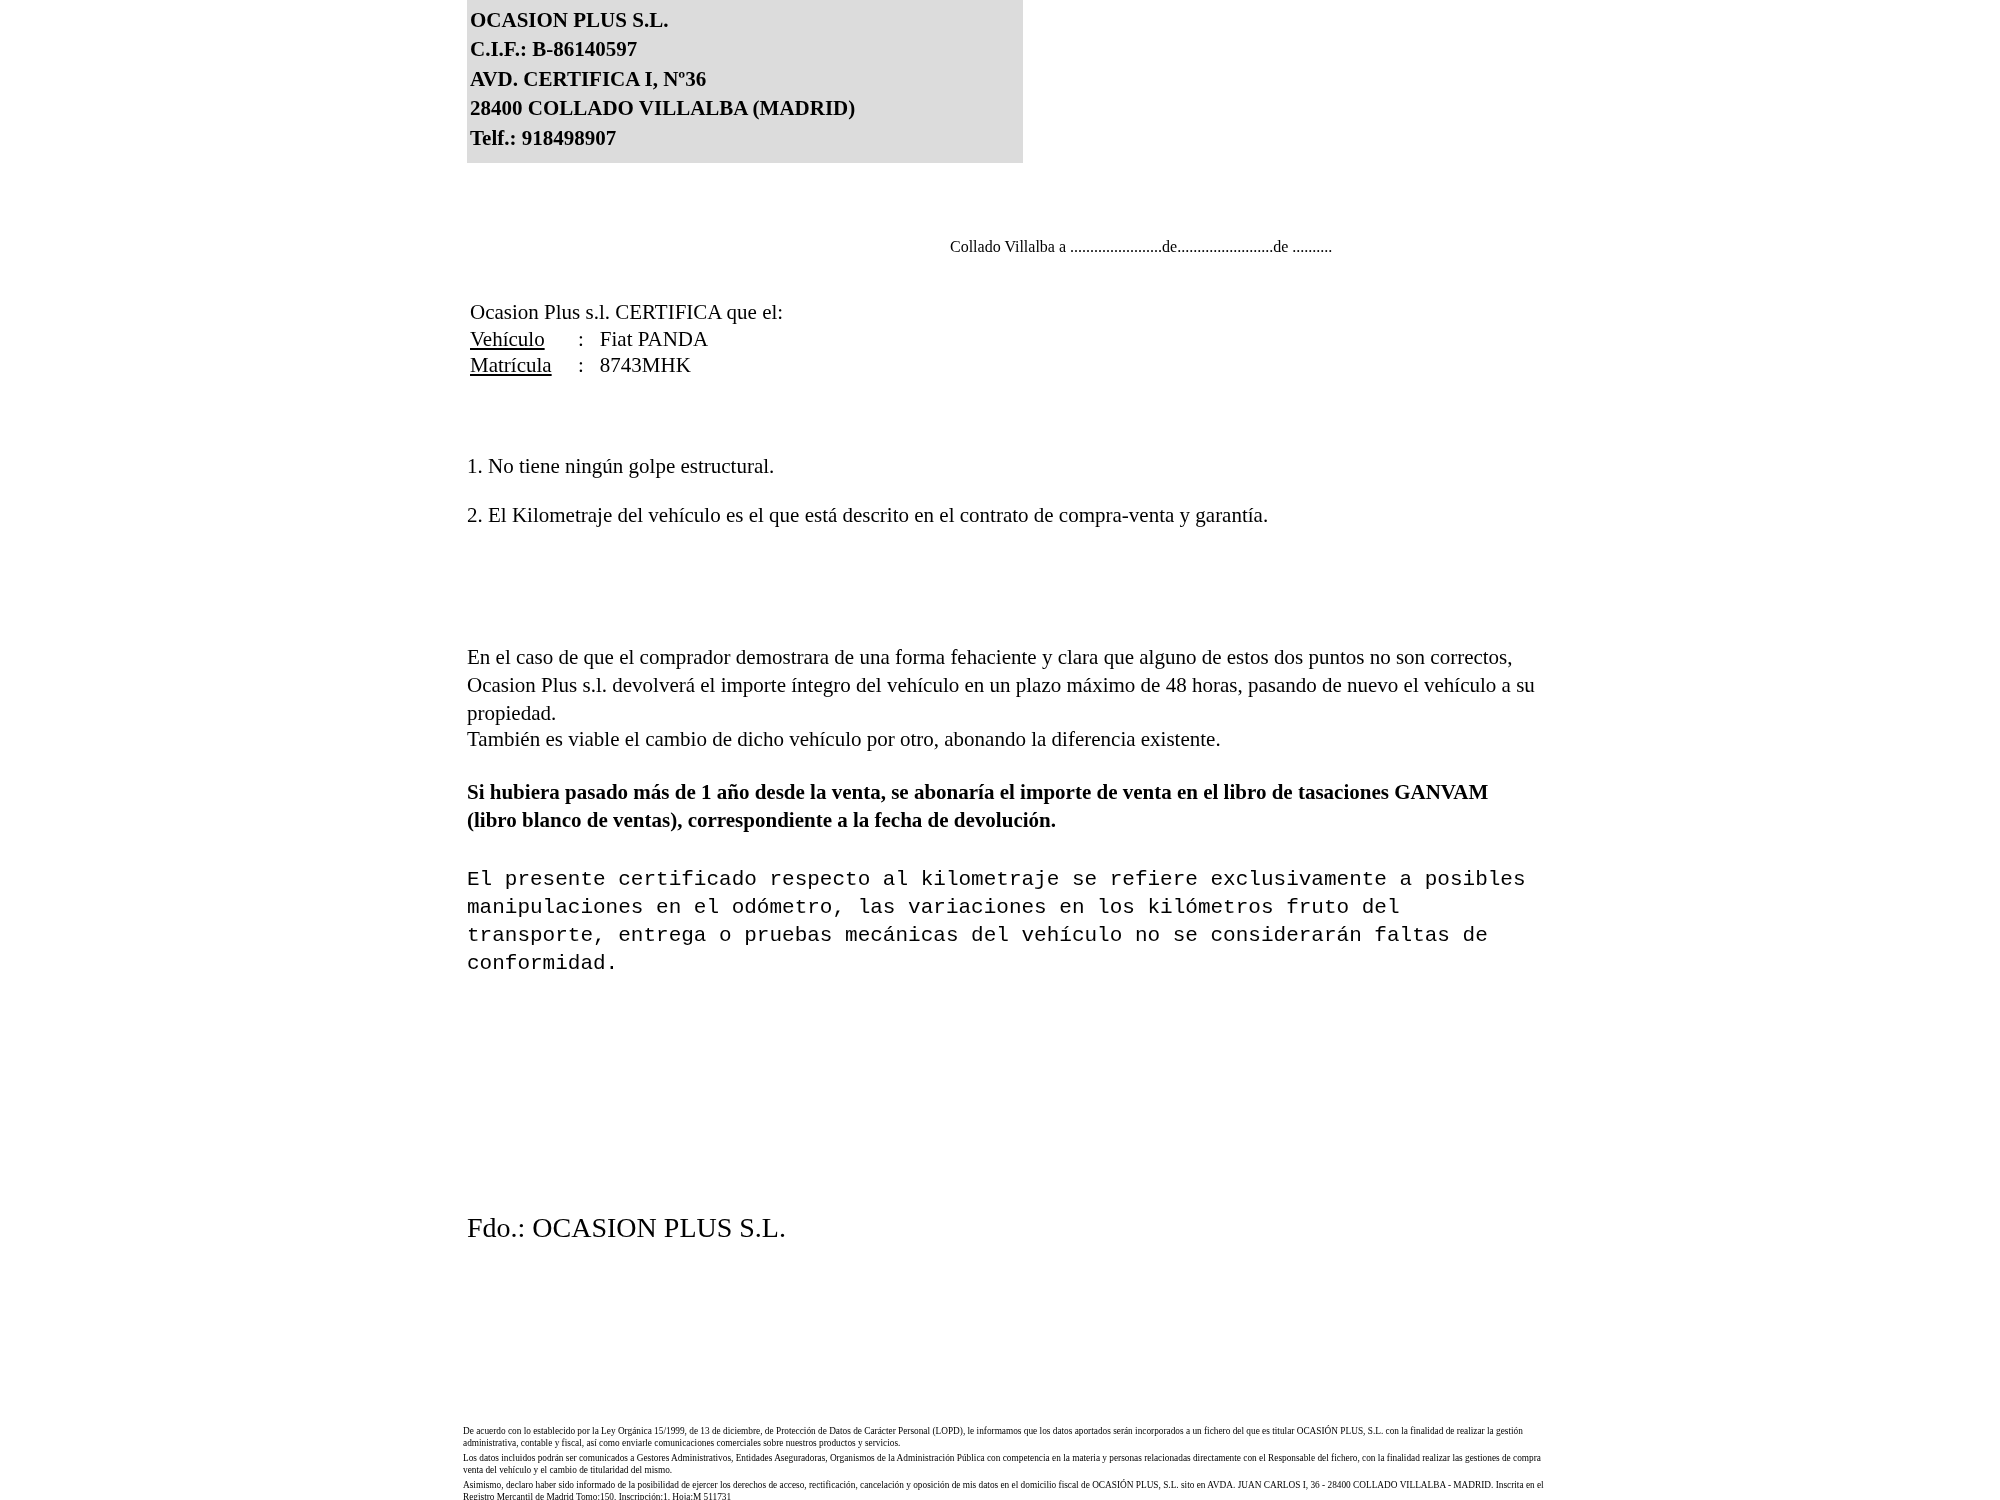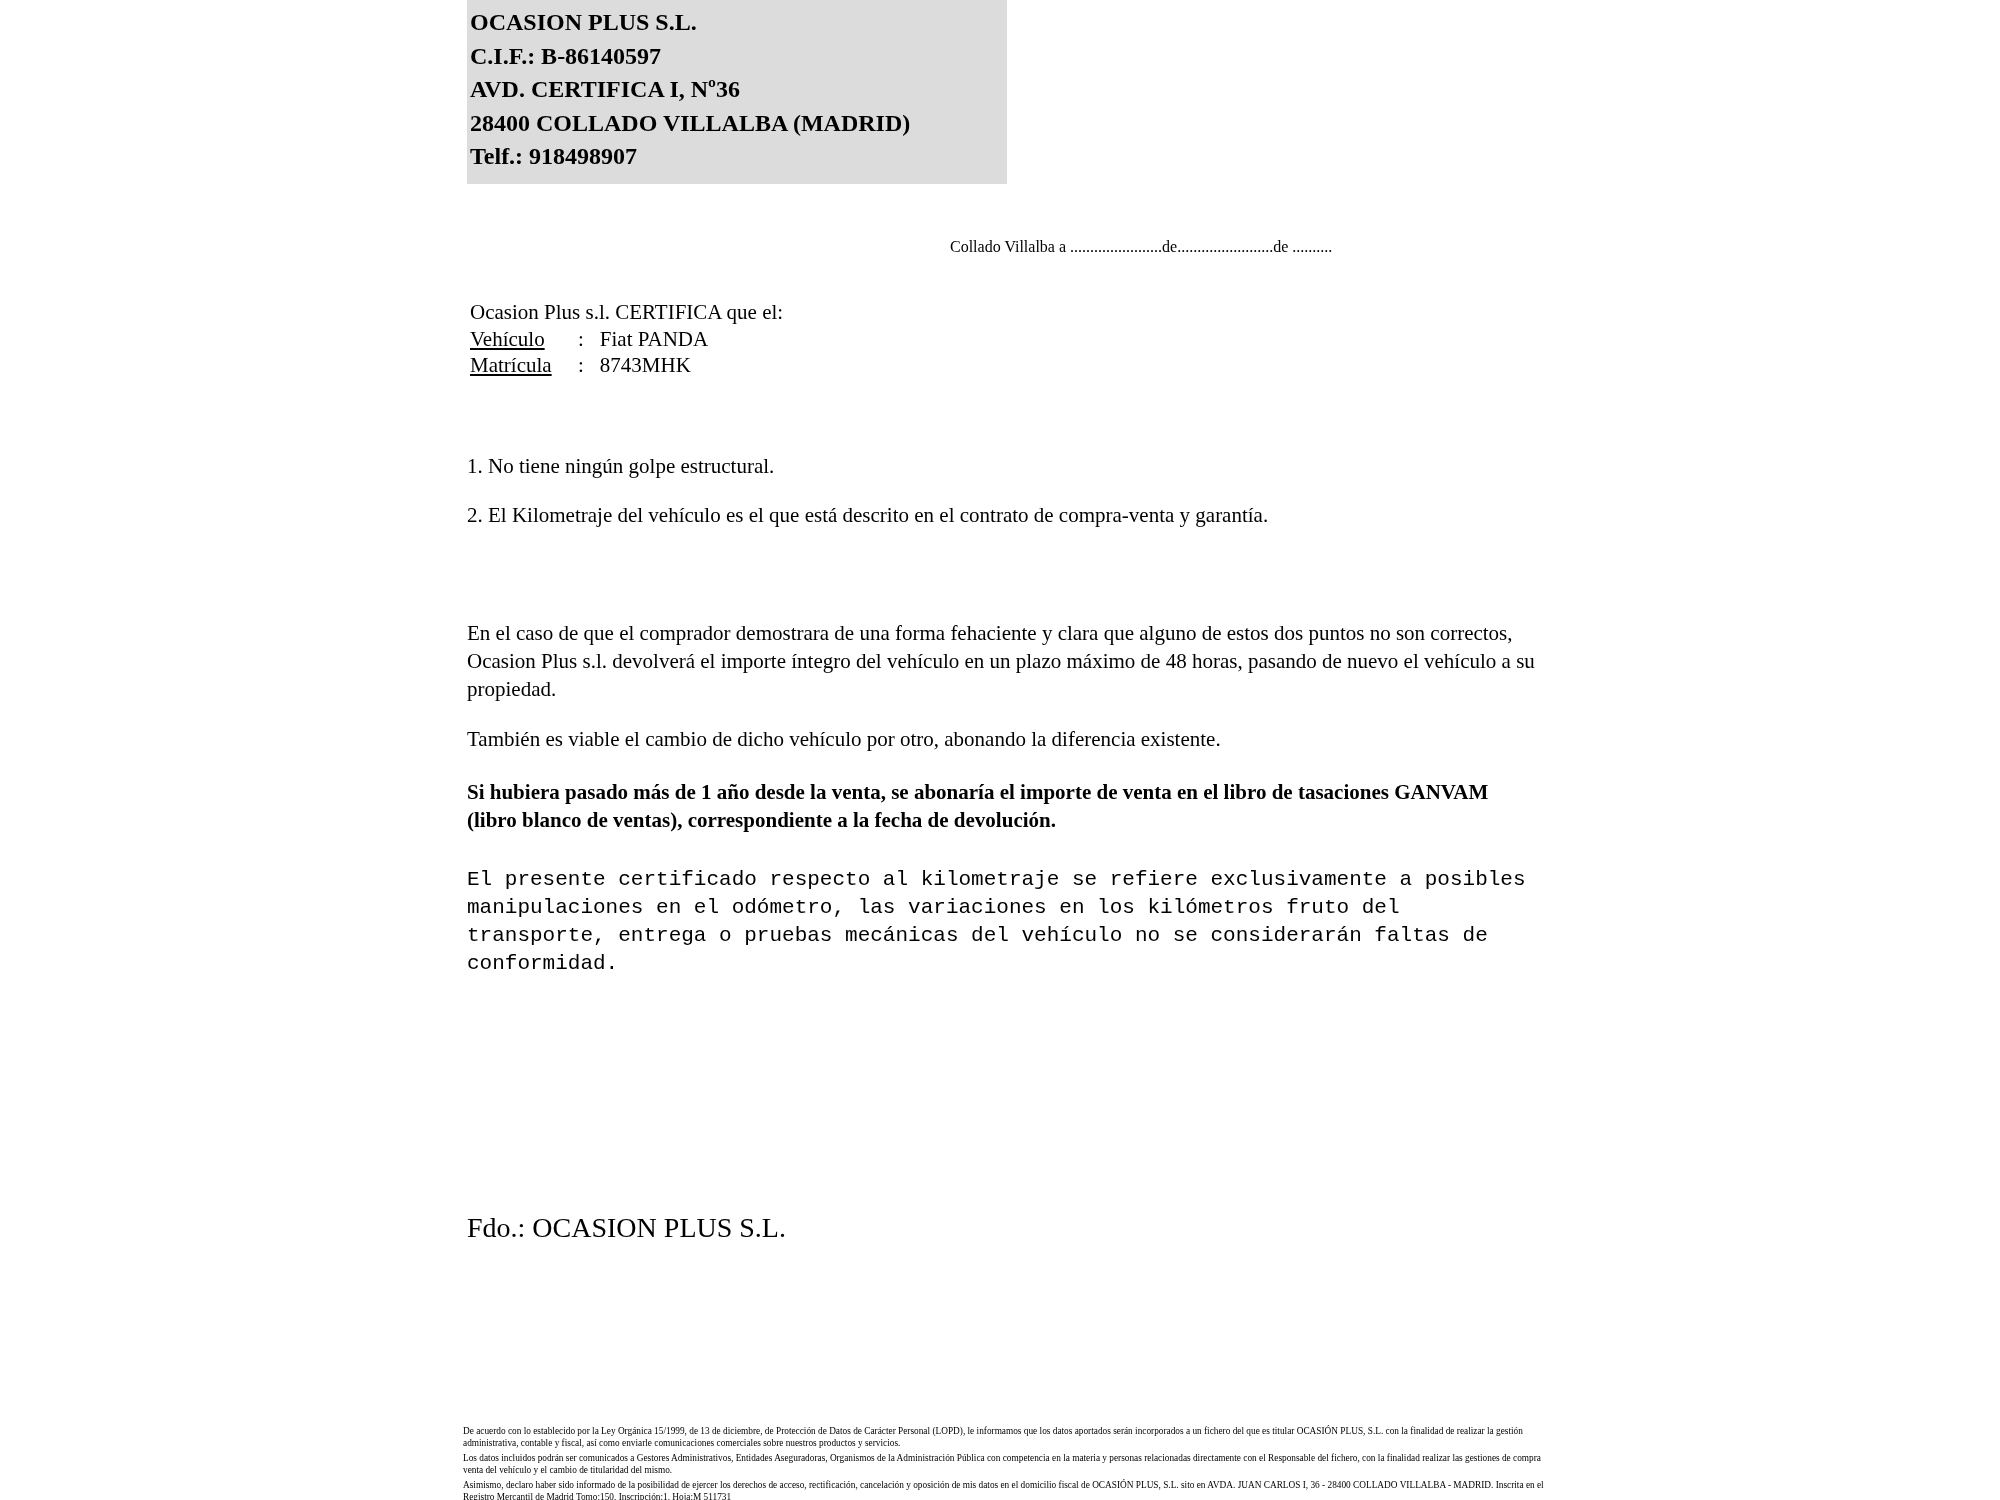--- a/index.html
+++ b/index.html
@@ -22,24 +22,24 @@
     width: 2000px;
     height: 1500px;
   }
 
   
   .letterhead {
     position: absolute;
     left: 467px;
     top: 0px;
     width: 540px;
-    padding: 6px 0 10px 0;
+    padding: 6px 16px 10px 0;
     background: #dcdcdc;
     font-weight: bold;
-    font-size: 24px;
+    font-size: 21px;
     line-height: 1.40;
   }
   .letterhead .lh-line {
     padding-left: 3px;
     margin-left: 0;
     white-space: nowrap;
   }
 
   
   .date-line {
@@ -83,21 +83,21 @@
   .point-2 { top: 503px; }
 
   
   .para {
     position: absolute;
     left: 467px;
     width: 1070px;
     font-size: 21px;
     line-height: 1.33;
   }
-  .para-1 { top: 620px; font-family: Liberation Serif, serif; }
+  .para-1 { top: 644px; font-family: Liberation Serif, serif; }
   .para-2 { top: 726px; }
   .para-3 { top: 779px; font-weight: bold; }
   .para-4 { top: 866px; font-family: Liberation Mono, monospace; }
 
   
   .signature {
     position: absolute;
     left: 467px;
     top: 1212px;
     font-size: 28px;

